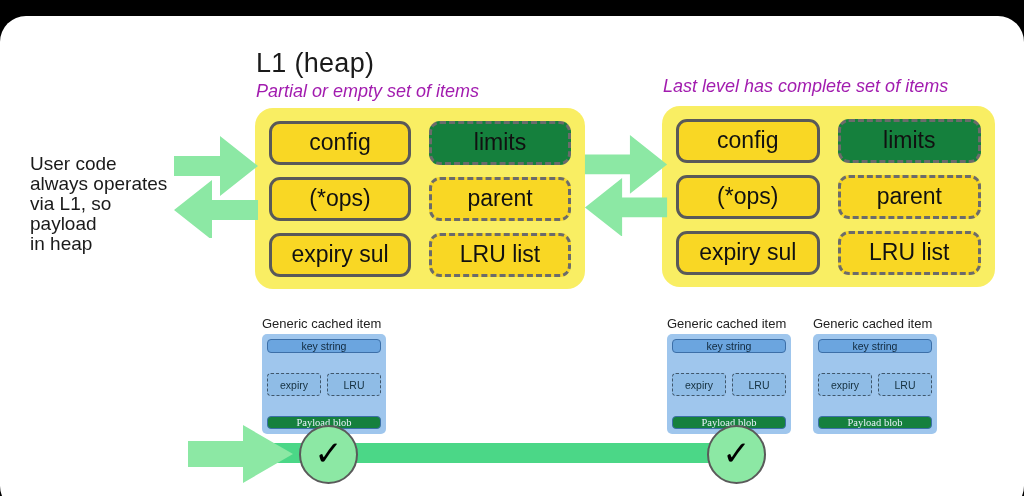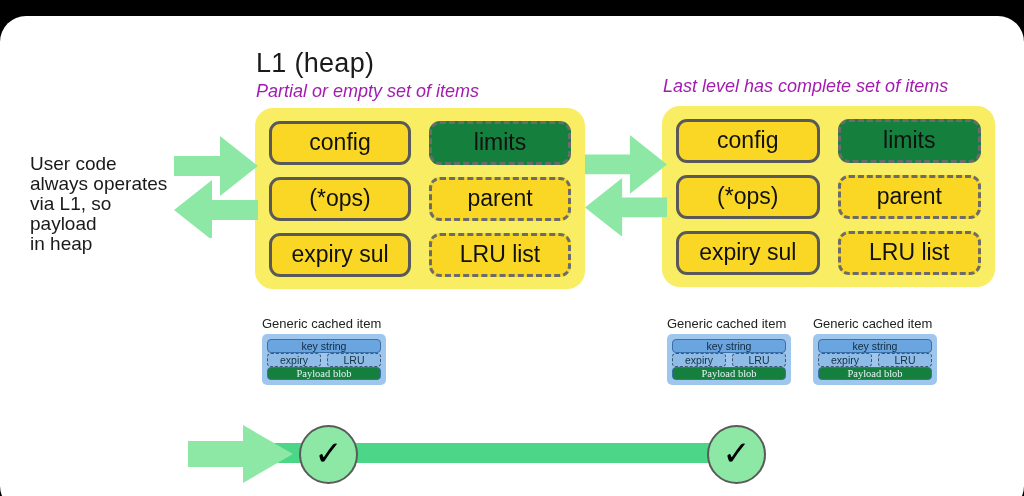--- a/index.html
+++ b/index.html
@@ -26,24 +26,24 @@
   .field.solid{border:3px solid #595959;}
   .field.dashed{border:3px dashed #6b6b6b;}
   .field.hot{background:#15803d;}
 
   
   .caption{font-size:19px;color:#1a1a1a;line-height:20px;}
 
   
   .gci-label{font-size:13px;color:#222;white-space:nowrap;}
   .gci{background:#9FC6ED;border-radius:5px;padding:5px;box-sizing:border-box;
-       display:flex;flex-direction:column;gap:0;}
+       display:flex;flex-direction:column;gap:20px;}
   .gci-row{display:flex;flex-direction:row;gap:6px;}
   .gci-box{background:#4D90D9;border:1.5px solid #3C6FA8;border-radius:4px;
-           height:14px;display:flex;align-items:center;justify-content:center;
+           height:23px;display:flex;align-items:center;justify-content:center;
            font-size:10.5px;color:#0d2338;flex:1;box-sizing:border-box;}
   .gci-box.dash{background:#8FBCE6;border:1.5px dashed #3f566b;color:#15303f;}
   .gci-box.payload{background:#15803d;color:#eaf3fb;font-family:Liberation Serif, serif;}
   .gci-box.keystr{background:#6BA5DF;color:#10283c;}
 
   
   .bar{background:#4BD787;}
   .check{border-radius:50%;background:#8CE8A4;border:2.5px solid #5a5a5a;
          display:flex;align-items:center;justify-content:center;}
   .check span{font-size:34px;line-height:1;color:#000;font-weight:bold;

